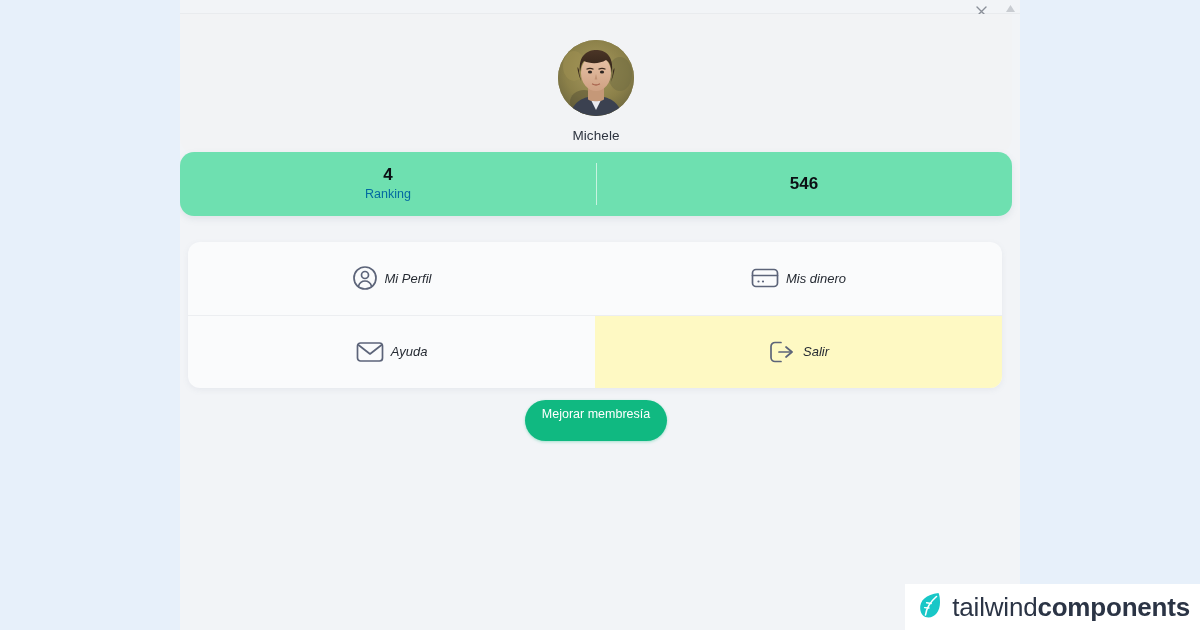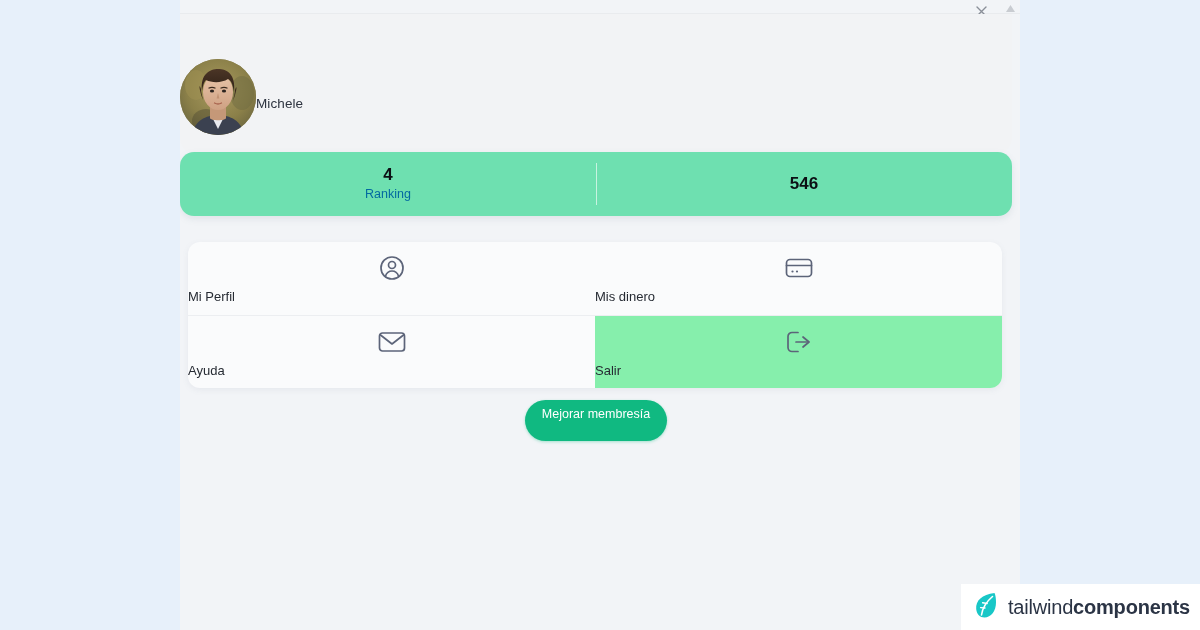--- a/index.html
+++ b/index.html
@@ -75,20 +75,21 @@
   .profile-card {
     position: absolute;
     left: 0px;
     top: 14px;
     width: 832px;
     height: 140px;
     background: #f2f3f5;
     border-bottom-left-radius: 16px;
     border-bottom-right-radius: 16px;
     display: flex;
+    flex-direction: column;
     align-items: center;
     justify-content: flex-start;
     padding-top: 26px;
     box-sizing: border-box;
   }
 
   .avatar {
     width: 76px;
     height: 76px;
     border-radius: 50%;
@@ -164,28 +165,30 @@
   .menu-row {
     display: flex;
     flex: 1 1 0;
   }
   .menu-row + .menu-row {
     border-top: 1px solid #eceef1;
   }
   .menu-cell {
     flex: 1 1 0;
     display: flex;
-    flex-direction: column;
+    flex-direction: row;
+    align-items: center;
     justify-content: center;
     gap: 7px;
     cursor: pointer;
     background: transparent;
+    font-style: italic;
   }
   .menu-cell.danger {
-    background: #86efac;
+    background: #fef9c3;
   }
   .menu-icon {
     color: #5c6479;
     display: flex;
     align-items: center;
     justify-content: center;
     height: 30px;
   }
   .menu-icon svg { display: block; }
   .menu-label {
@@ -222,21 +225,21 @@
     right: 0px;
     bottom: 0px;
     background: #ffffff;
     padding: 7px 10px 7px 12px;
     display: flex;
     align-items: center;
     gap: 9px;
   }
   .wm-logo { display: block; flex: none; }
   .wm-text {
-    font-size: 20px;
+    font-size: 26px;
     color: #2b3445;
     letter-spacing: -0.2px;
     white-space: nowrap;
     line-height: 1;
   }
   .wm-text .wm-bold { font-weight: bold; }
 </style>
 </head>
 <body>
 

